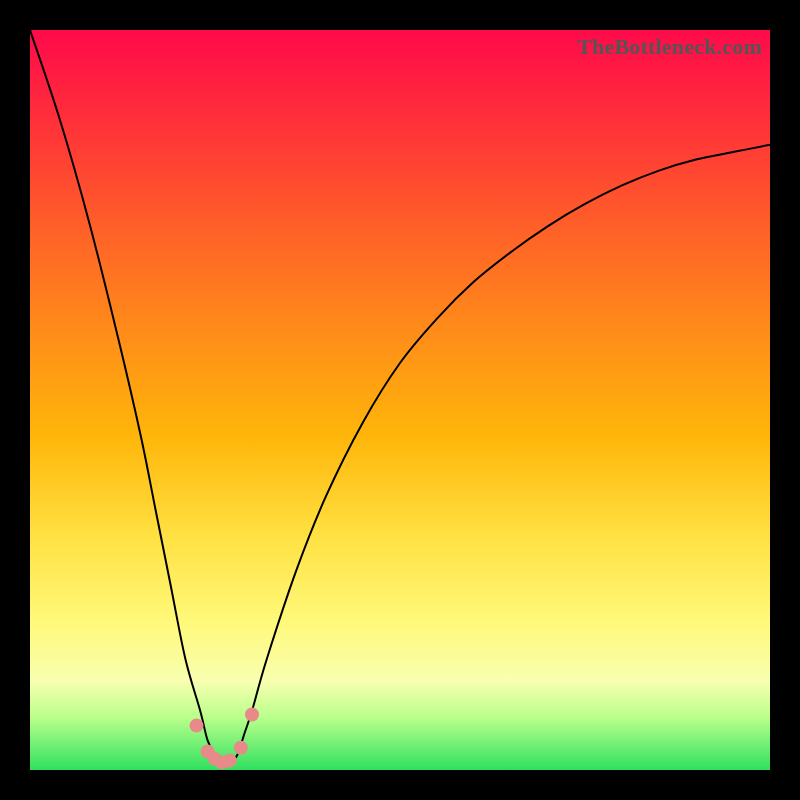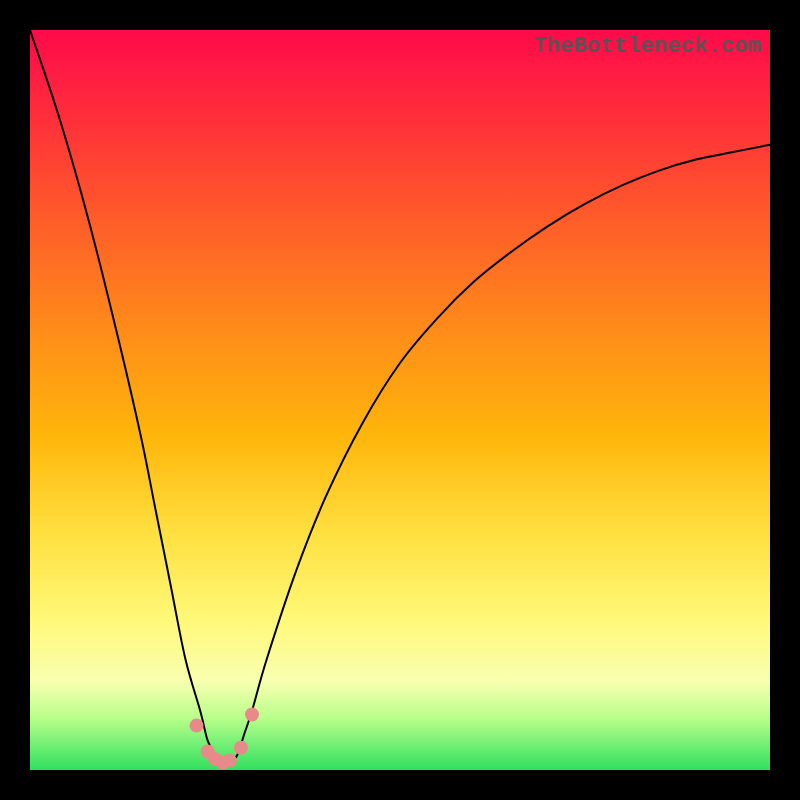--- a/index.html
+++ b/index.html
@@ -25,21 +25,21 @@
       #ffe040 68%,
       #fff97a 80%,
       #f8ffb0 88%,
       #b8ff8a 93%,
       #30e060 100%);
   }
   .watermark {
     position: absolute;
     top: 4px;
     right: 8px;
-    font-family: Liberation Mono, monospace;
+    font-family: Liberation Serif, serif;
     font-size: 22px;
     font-weight: bold;
     color: #555;
     letter-spacing: 0.2px;
   }
   svg.curve {
     position: absolute;
     left: 0; top: 0;
     width: 100%;
     height: 100%;

